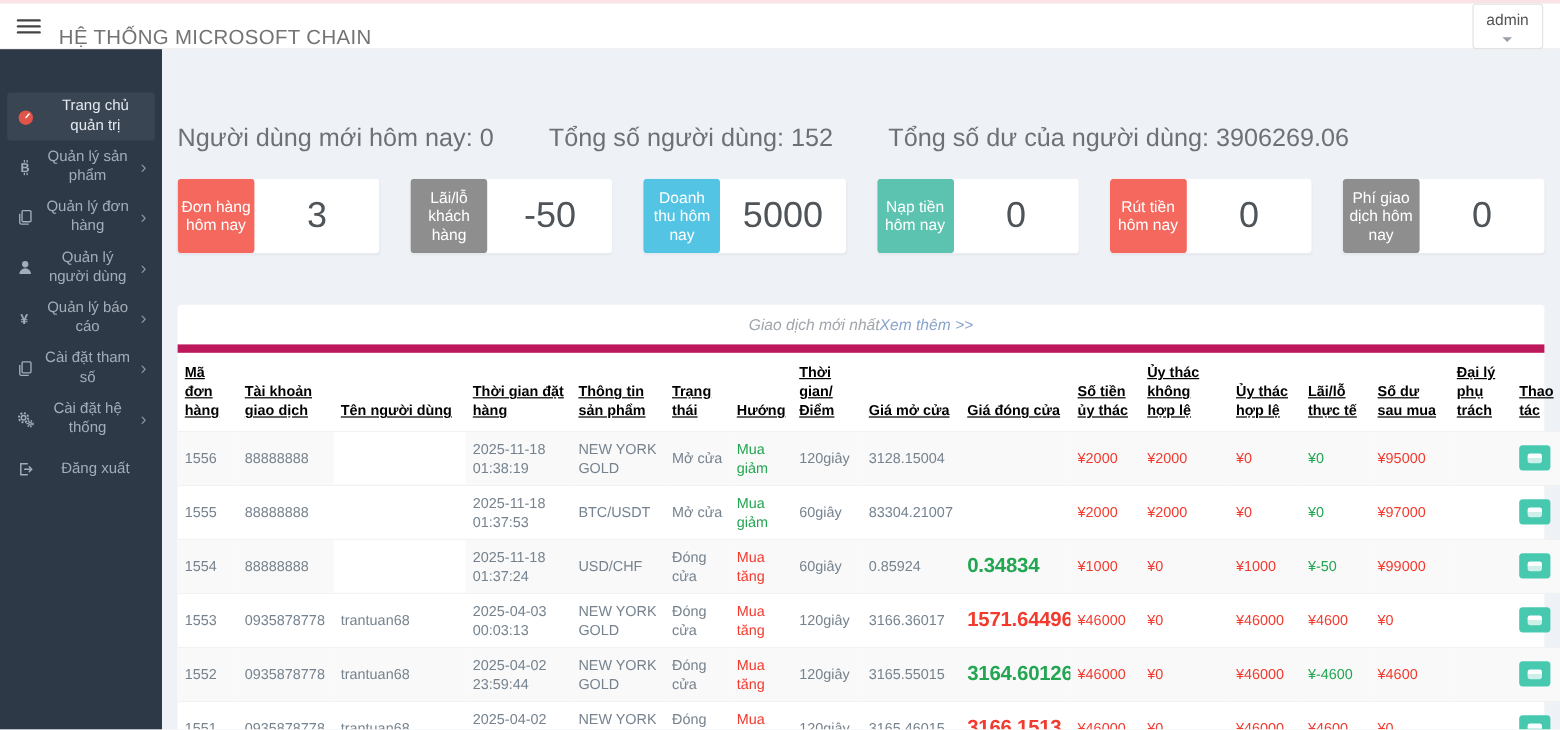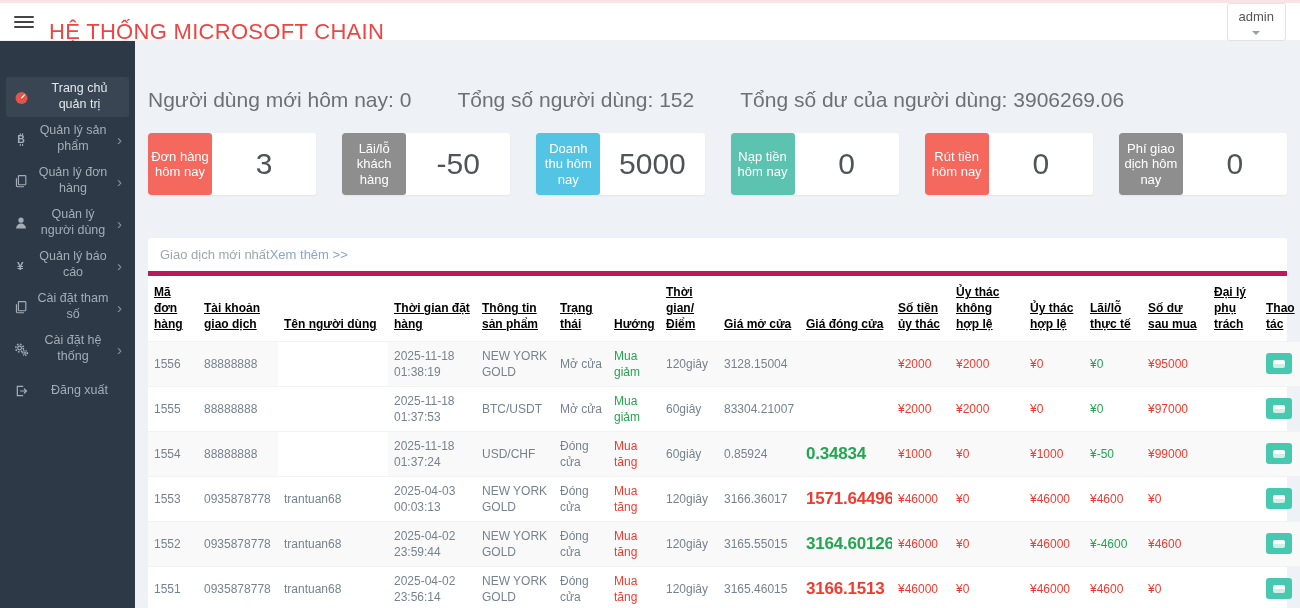--- a/index.html
+++ b/index.html
@@ -4,48 +4,48 @@
 <style>
   * { box-sizing: border-box; margin: 0; padding: 0; }
   html,body { width:1300px; height:608px; overflow:hidden; }
   body { font-family:"Liberation Sans", sans-serif; background:#eef1f5; }
 
   
   .top-accent { height:3px; background:#f9e3e5; }
   .topbar { height:38px; background:#fff; display:flex; align-items:center; padding:0 14px; border-bottom:1px solid #f1f1f1; }
   .hamburger { display:flex; flex-direction:column; gap:3px; width:20px; cursor:pointer; }
   .hamburger span { height:2px; background:#444; border-radius:1px; }
-  .app-title { font-size:22px; color:#ef4444; margin-left:15px; letter-spacing:.3px;margin-top:20px; }
+  .app-title { font-size:17px; color:#737373; margin-left:15px; letter-spacing:.3px;margin-top:20px; }
   .user-menu { margin-left:auto; border:1px solid #e3e3e3; border-radius:3px; padding:5px 11px; font-size:13px; color:#555; display:flex; align-items:center; gap:7px; background:#fff; cursor:pointer;flex-direction:column; }
   .caret-down { width:0; height:0; border-left:4px solid transparent; border-right:4px solid transparent; border-top:4px solid #9aa0a6; }
 
   
   .layout { display:flex; height:567px; }
   .sidebar { width:135px; flex:none; background:#2e3947; padding-top:34px; }
   .side-item { display:flex; align-items:center; gap:8px; margin:2px 6px; padding:0 7px; height:40px; color:#a3adb9; font-size:12.5px; cursor:pointer; border-radius:3px; }
   .side-item.active { background:#3a4553; color:#e2e8ee; }
   .side-icon { width:16px; height:16px; flex:none; display:flex; align-items:center; justify-content:center; color:#a3adb9; }
   .side-icon svg { display:block; }
   .side-label { flex:1; line-height:1.25;text-align:center; }
   .side-caret { font-size:15px; color:#8b95a1; line-height:1; }
 
-  .main { flex:1; padding:0 13px; overflow:hidden; }
+  .main { flex:1; padding:16px 13px; overflow:hidden; }
 
   
   .stats { display:flex; gap:46px; margin-top:44px; font-size:21px; color:#6d7175; line-height:30px; white-space:nowrap; }
 
   
   .cards { display:flex; gap:26px; margin-top:18px; }
   .stat-card { flex:1; height:62px; display:flex; background:#fff; border-radius:3px; overflow:hidden; box-shadow:0 1px 2px rgba(0,0,0,.05); }
   .stat-label { width:64px; flex:none; color:#fff; font-size:13px; line-height:1.18; display:flex; align-items:center; justify-content:center; text-align:center; padding:0 3px; border-radius:3px; }
   .stat-value { flex:1; display:flex; align-items:center; justify-content:center; font-size:30px; color:#4f5459; }
 
   
   .panel { margin-top:43px; background:#fff; border-radius:3px; }
-  .panel-header { display:flex; justify-content:flex-start; align-items:center; padding:9px 12px; font-size:13px; color:#a0a6ad; border-bottom:5px solid #be185d; }
+  .panel-header { display:flex; justify-content:center; align-items:center; padding:9px 12px; font-size:13px; color:#a0a6ad; border-bottom:7px solid #be185d;font-style:italic; }
   .panel-header a { color:#8aa4cc; text-decoration:none; cursor:pointer; }
 
   table { width:100%; border-collapse:collapse; table-layout:fixed; }
   thead th { font-size:12px; color:#000000; text-align:left; vertical-align:bottom; padding:8px 6px; font-weight:bold; line-height:1.35; height:60px;text-decoration:underline; }
   tbody tr { border-top:1px solid #f2f2f2; }
   tbody tr:nth-child(odd) { background:#f9f9f9; }
   td { font-size:12px; color:#76838f; padding:6px; vertical-align:middle; line-height:16px; height:44px; overflow:hidden; }
   td.red { color:#f23a2e; }
   td.green { color:#23a651; }
   td.close { font-size:17px; letter-spacing:-.2px;font-weight:bold; }

